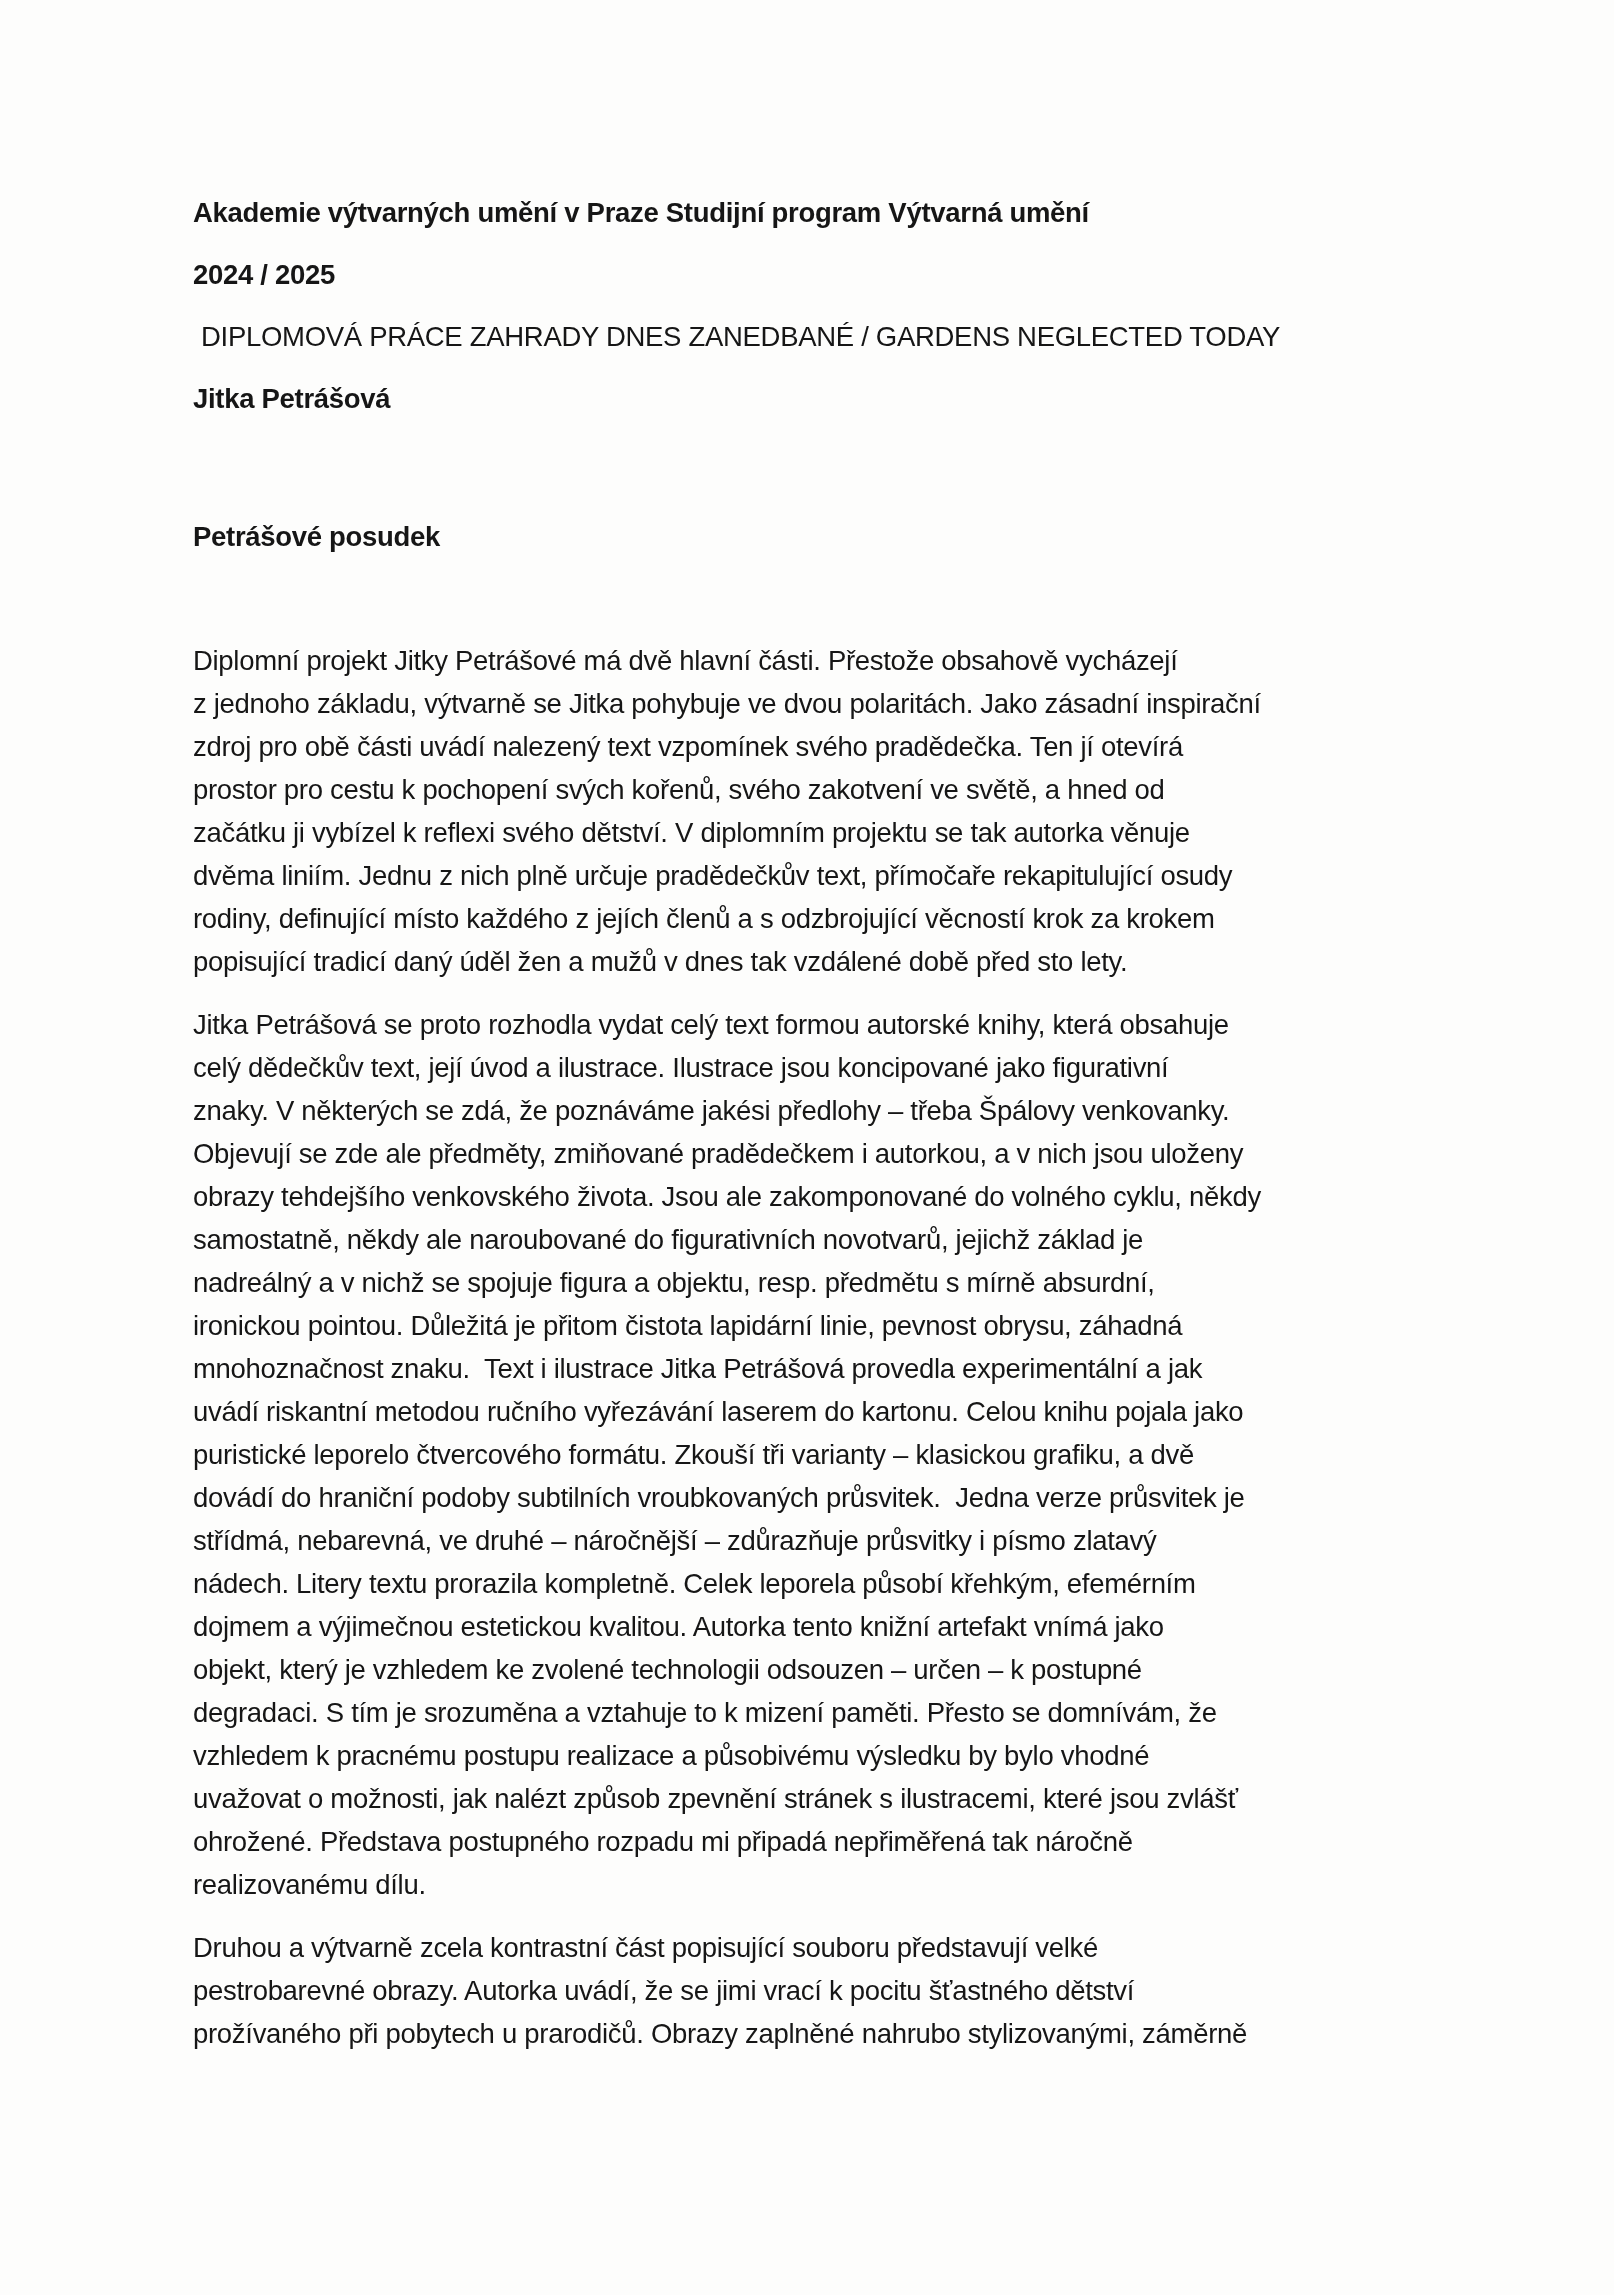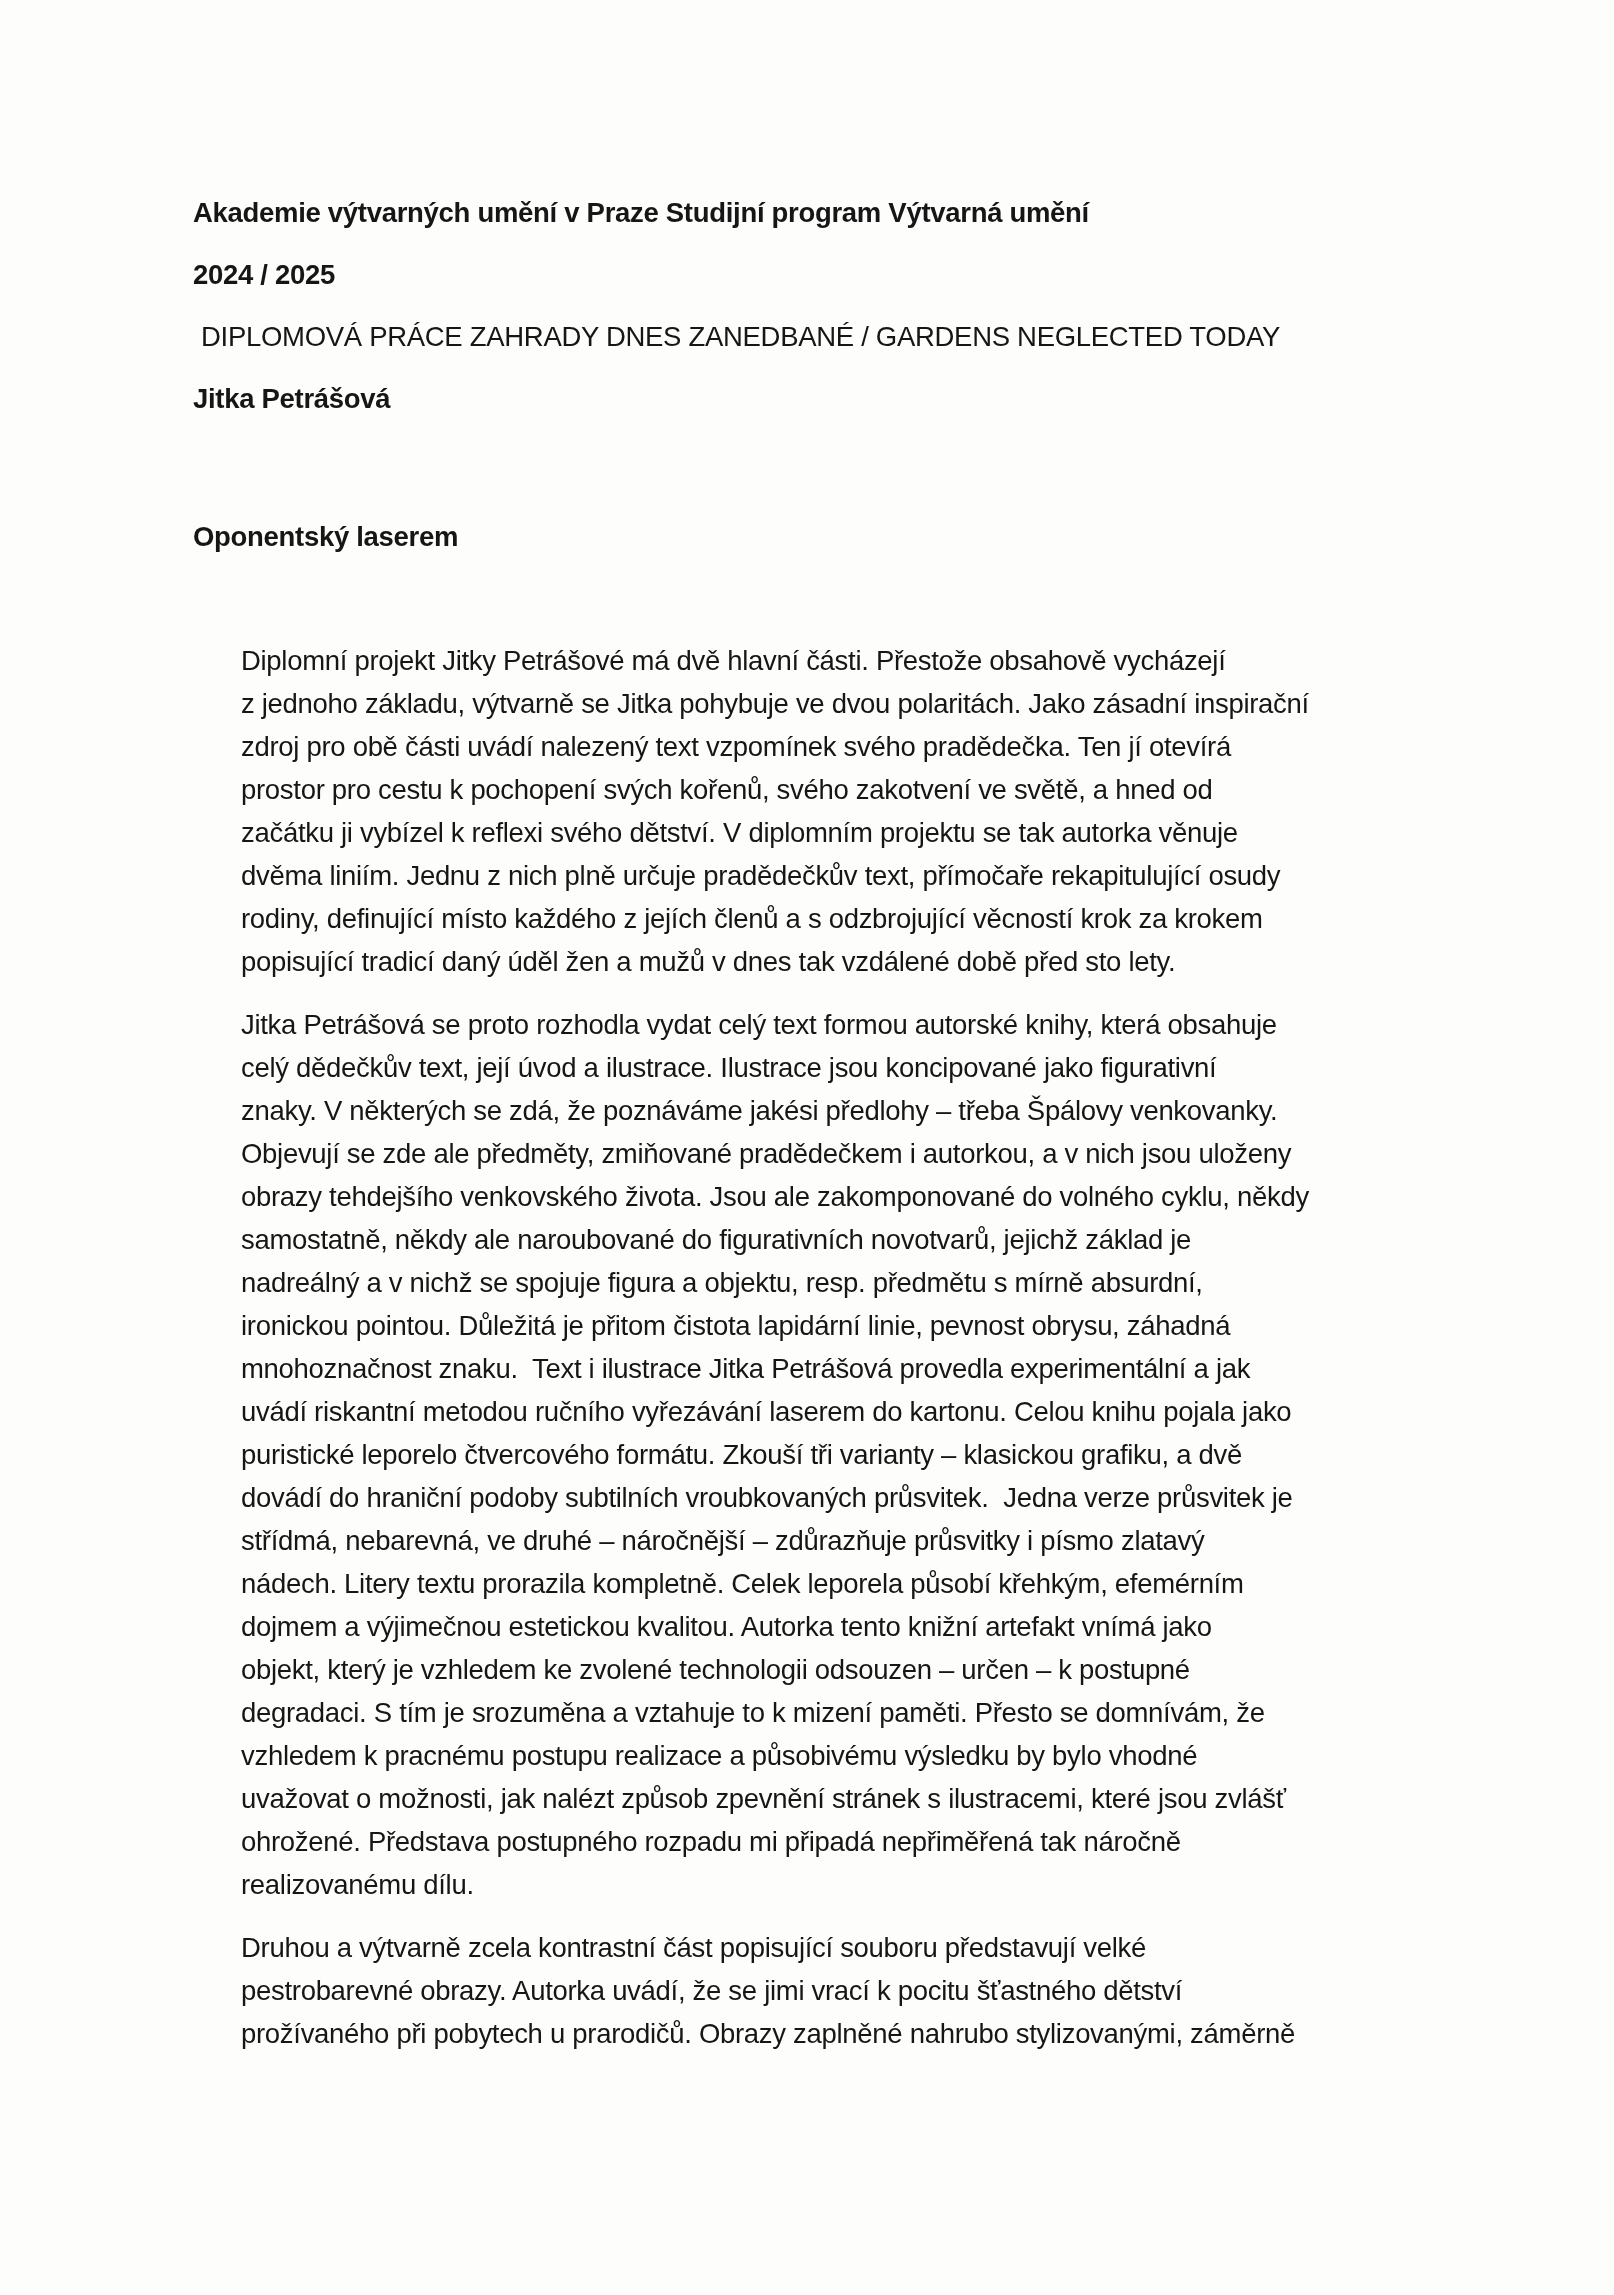--- a/index.html
+++ b/index.html
@@ -35,42 +35,41 @@
   }
   .section-heading {
     font-size: 27.5px;
     line-height: 43px;
     font-weight: 700;
     margin: 95px 0 0 0;
     white-space: pre-wrap;
   }
   .body-text {
     margin-top: 81px;
-    margin-left: 48px;
   }
   .paragraph {
     font-size: 27.5px;
     line-height: 43px;
     margin: 0 0 20px 0;
     white-space: pre-wrap; 
   }
 </style>
 </head>
 <body>
 
 <div class="page">
 
   <div>
     <p class="hline">Akademie výtvarných umění v Praze Studijní program Výtvarná umění</p>
     <p class="hline">2024 / 2025</p>
     <p class="hline bold">DIPLOMOVÁ PRÁCE ZAHRADY DNES ZANEDBANÉ / GARDENS NEGLECTED TODAY</p>
     <p class="hline">Jitka Petrášová</p>
   </div>
 
-  <p class="section-heading">Oponentský laserem</p>
+  <p class="section-heading">Petrášové posudek</p>
 
   <div class="body-text">
     <p class="paragraph">Diplomní projekt Jitky Petrášové má dvě hlavní části. Přestože obsahově vycházejí
 z jednoho základu, výtvarně se Jitka pohybuje ve dvou polaritách. Jako zásadní inspirační
 zdroj pro obě části uvádí nalezený text vzpomínek svého pradědečka. Ten jí otevírá
 prostor pro cestu k pochopení svých kořenů, svého zakotvení ve světě, a hned od
 začátku ji vybízel k reflexi svého dětství. V diplomním projektu se tak autorka věnuje
 dvěma liniím. Jednu z nich plně určuje pradědečkův text, přímočaře rekapitulující osudy
 rodiny, definující místo každého z jejích členů a s odzbrojující věcností krok za krokem
 popisující tradicí daný úděl žen a mužů v dnes tak vzdálené době před sto lety.</p>

